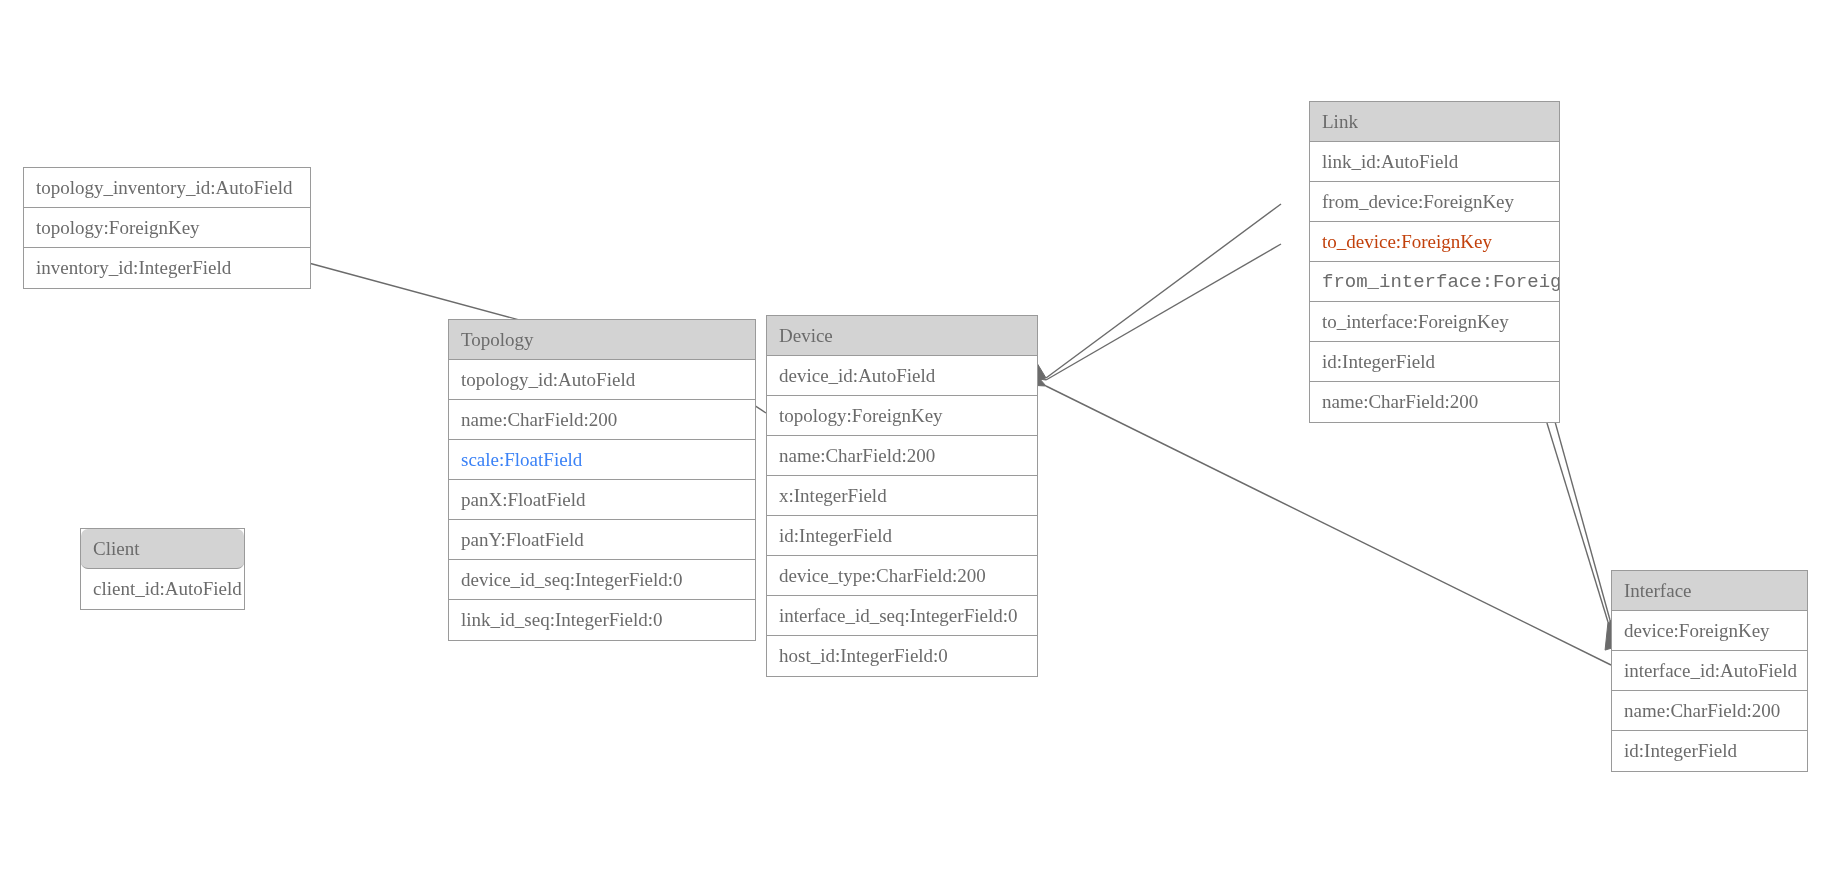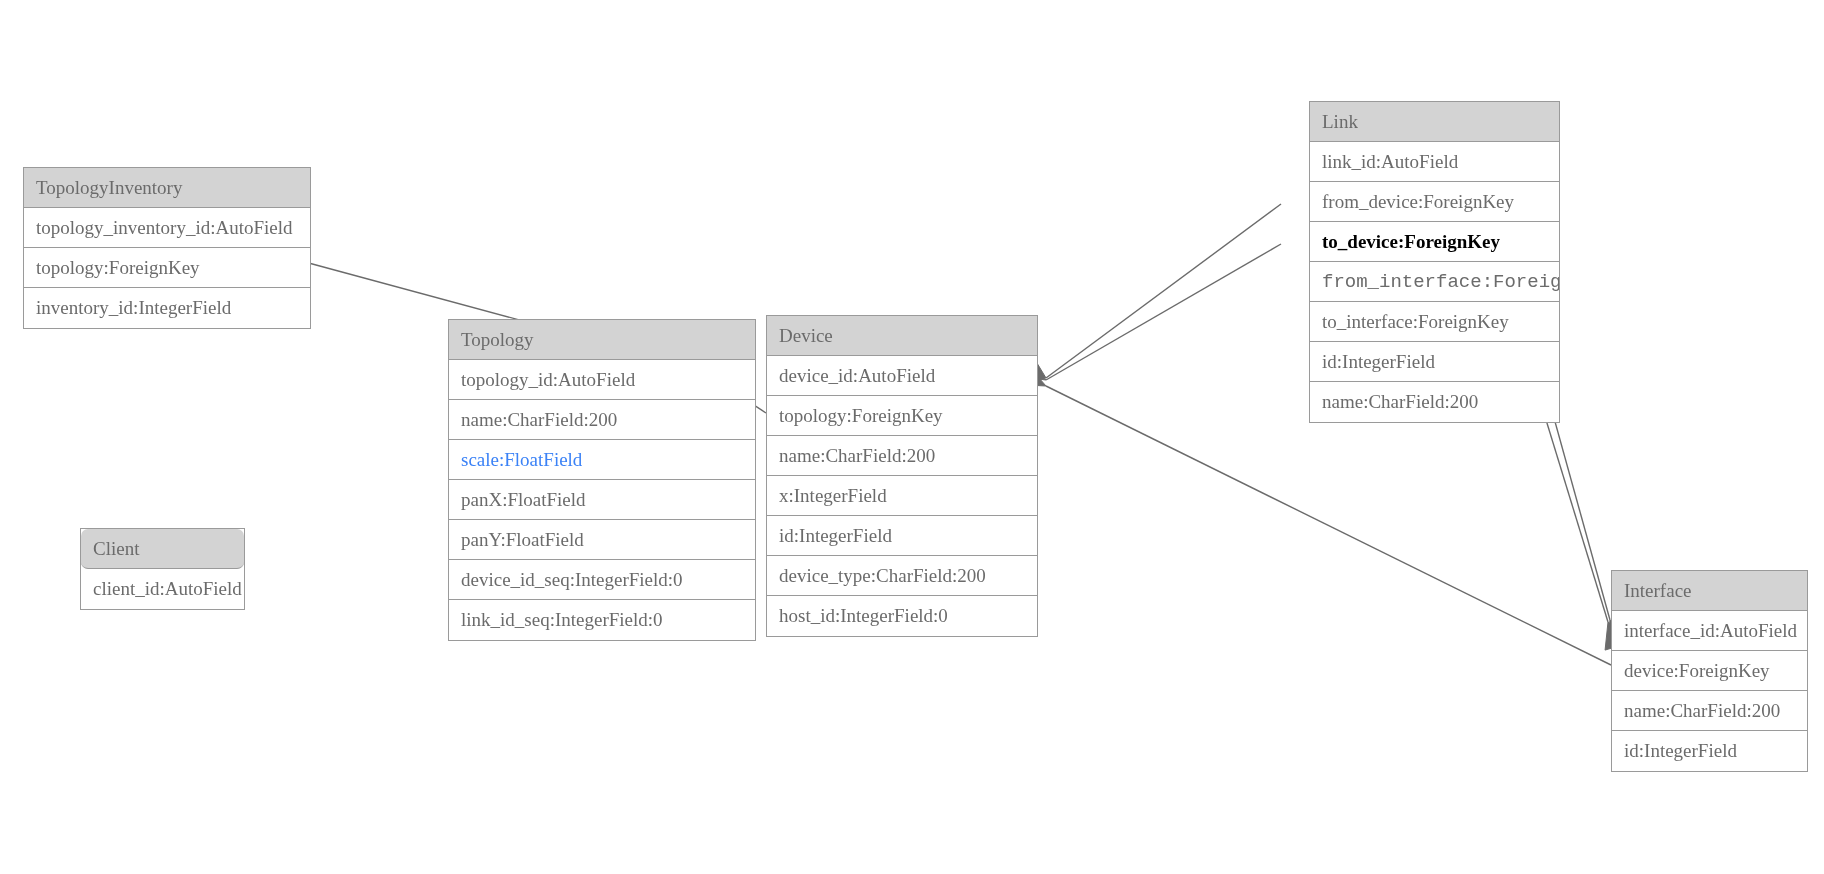--- a/index.html
+++ b/index.html
@@ -88,21 +88,20 @@
         <polyline points="1516,281 1610,620" fill="none" stroke="#6b6b6b" stroke-width="1.4"></polyline>
         <polygon points="1610,620 1606.5926925959204,648.0248150083833 1627.7404499065635,641.9607931804094" fill="#6b6b6b" stroke="#6b6b6b" stroke-width="1"></polygon>
       </g>
       <g>
         <polyline points="1516,322 1608,622" fill="none" stroke="#6b6b6b" stroke-width="1.4"></polyline>
         <polygon points="1608,622 1605.0823120071977,650.080012406989 1626.1210166383844,643.6478349030888" fill="#6b6b6b" stroke="#6b6b6b" stroke-width="1"></polygon>
       </g>
     </svg>
   <div id="entity-layer">
       <div class="entity" style="left: 23px; top: 167px; width: 288px; border-color: rgb(154, 154, 154);">
-        <div class="entity-header" style="background: rgb(211, 211, 211); color: rgb(107, 107, 107); border-bottom-color: rgb(154, 154, 154);">TopologyInventory</div>
         <div class="entity-field" style="color: rgb(107, 107, 107); border-bottom-color: rgb(154, 154, 154);">topology_inventory_id:AutoField</div>
         <div class="entity-field" style="color: rgb(107, 107, 107); border-bottom-color: rgb(154, 154, 154);">topology:ForeignKey</div>
         <div class="entity-field last" style="color: rgb(107, 107, 107); border-bottom-color: rgb(154, 154, 154);">inventory_id:IntegerField</div>
       </div>
       <div class="entity" style="left: 448px; top: 319px; width: 308px; border-color: rgb(154, 154, 154);">
         <div class="entity-header" style="background: rgb(211, 211, 211); color: rgb(107, 107, 107); border-bottom-color: rgb(154, 154, 154);">Topology</div>
         <div class="entity-field" style="color: rgb(107, 107, 107); border-bottom-color: rgb(154, 154, 154);">topology_id:AutoField</div>
         <div class="entity-field" style="color: rgb(107, 107, 107); border-bottom-color: rgb(154, 154, 154);">name:CharField:200</div>
         <div class="entity-field" style="color: #3b82f6; border-bottom-color: rgb(154, 154, 154);">scale:FloatField</div>
         <div class="entity-field" style="color: rgb(107, 107, 107); border-bottom-color: rgb(154, 154, 154);">panX:FloatField</div>
@@ -115,33 +114,34 @@
         <div class="entity-field last" style="color: rgb(107, 107, 107); border-bottom-color: rgb(154, 154, 154);">client_id:AutoField</div>
       </div>
       <div class="entity" style="left: 766px; top: 315px; width: 272px; border-color: rgb(154, 154, 154);">
         <div class="entity-header" style="background: rgb(211, 211, 211); color: rgb(107, 107, 107); border-bottom-color: rgb(154, 154, 154);">Device</div>
         <div class="entity-field" style="color: rgb(107, 107, 107); border-bottom-color: rgb(154, 154, 154);">device_id:AutoField</div>
         <div class="entity-field" style="color: rgb(107, 107, 107); border-bottom-color: rgb(154, 154, 154);">topology:ForeignKey</div>
         <div class="entity-field" style="color: rgb(107, 107, 107); border-bottom-color: rgb(154, 154, 154);">name:CharField:200</div>
         <div class="entity-field" style="color: rgb(107, 107, 107); border-bottom-color: rgb(154, 154, 154);">x:IntegerField</div>
         <div class="entity-field" style="color: rgb(107, 107, 107); border-bottom-color: rgb(154, 154, 154);">id:IntegerField</div>
         <div class="entity-field" style="color: rgb(107, 107, 107); border-bottom-color: rgb(154, 154, 154);">device_type:CharField:200</div>
+        <div class="entity-field" style="color: rgb(107, 107, 107); border-bottom-color: rgb(154, 154, 154);">interface_id_seq:IntegerField:0</div>
         <div class="entity-field last" style="color: rgb(107, 107, 107); border-bottom-color: rgb(154, 154, 154);">host_id:IntegerField:0</div>
       </div>
       <div class="entity" style="left: 1309px; top: 101px; width: 251px; border-color: rgb(154, 154, 154);">
         <div class="entity-header" style="background: rgb(211, 211, 211); color: rgb(107, 107, 107); border-bottom-color: rgb(154, 154, 154);">Link</div>
         <div class="entity-field" style="color: rgb(107, 107, 107); border-bottom-color: rgb(154, 154, 154);">link_id:AutoField</div>
         <div class="entity-field" style="color: rgb(107, 107, 107); border-bottom-color: rgb(154, 154, 154);">from_device:ForeignKey</div>
-        <div class="entity-field" style="color: #000000; border-bottom-color: rgb(154, 154, 154); font-weight: bold;">to_device:ForeignKey</div>
+        <div class="entity-field" style="color: #c2410c; border-bottom-color: rgb(154, 154, 154);">to_device:ForeignKey</div>
         <div class="entity-field" style="color: rgb(107, 107, 107); border-bottom-color: rgb(154, 154, 154); font-family: Liberation Mono, monospace;">from_interface:ForeignKey</div>
         <div class="entity-field" style="color: rgb(107, 107, 107); border-bottom-color: rgb(154, 154, 154);">to_interface:ForeignKey</div>
         <div class="entity-field" style="color: rgb(107, 107, 107); border-bottom-color: rgb(154, 154, 154);">id:IntegerField</div>
         <div class="entity-field last" style="color: rgb(107, 107, 107); border-bottom-color: rgb(154, 154, 154);">name:CharField:200</div>
       </div>
       <div class="entity" style="left: 1611px; top: 570px; width: 197px; border-color: rgb(154, 154, 154);">
         <div class="entity-header" style="background: rgb(211, 211, 211); color: rgb(107, 107, 107); border-bottom-color: rgb(154, 154, 154);">Interface</div>
+        <div class="entity-field" style="color: rgb(107, 107, 107); border-bottom-color: rgb(154, 154, 154);">device:ForeignKey</div>
         <div class="entity-field" style="color: rgb(107, 107, 107); border-bottom-color: rgb(154, 154, 154);">interface_id:AutoField</div>
-        <div class="entity-field" style="color: rgb(107, 107, 107); border-bottom-color: rgb(154, 154, 154);">device:ForeignKey</div>
         <div class="entity-field" style="color: rgb(107, 107, 107); border-bottom-color: rgb(154, 154, 154);">name:CharField:200</div>
         <div class="entity-field last" style="color: rgb(107, 107, 107); border-bottom-color: rgb(154, 154, 154);">id:IntegerField</div>
       </div>
     </div>
 </div>
 
 </body></html>

